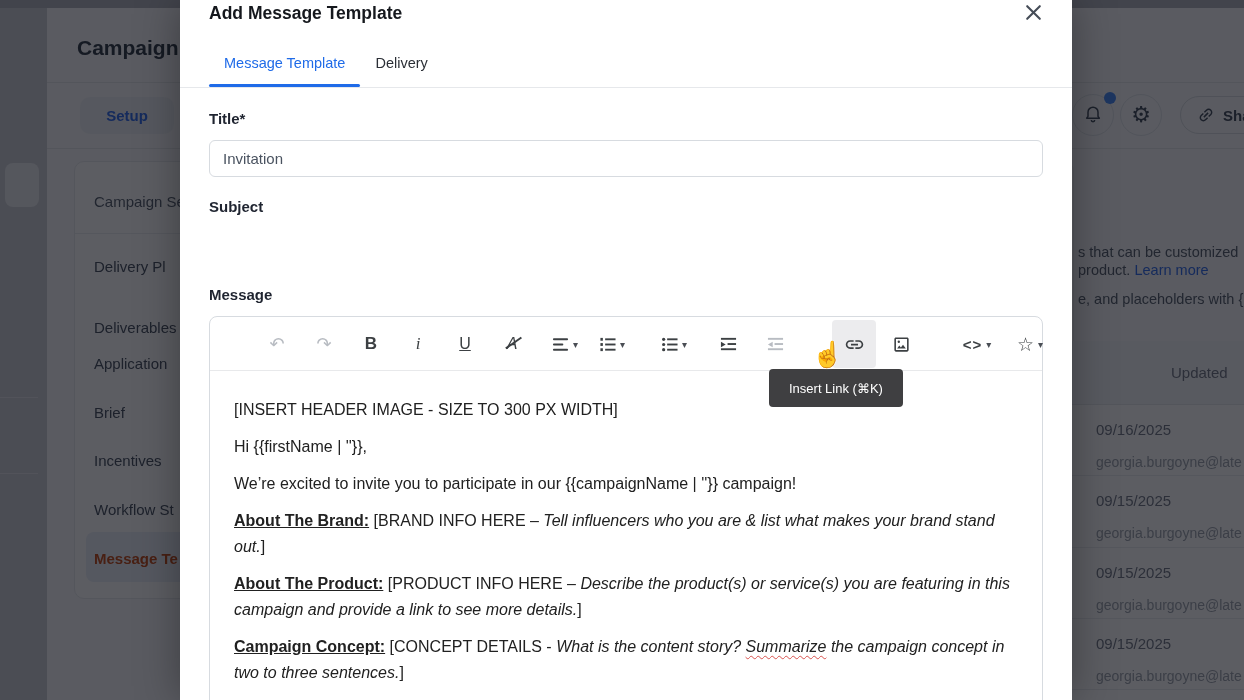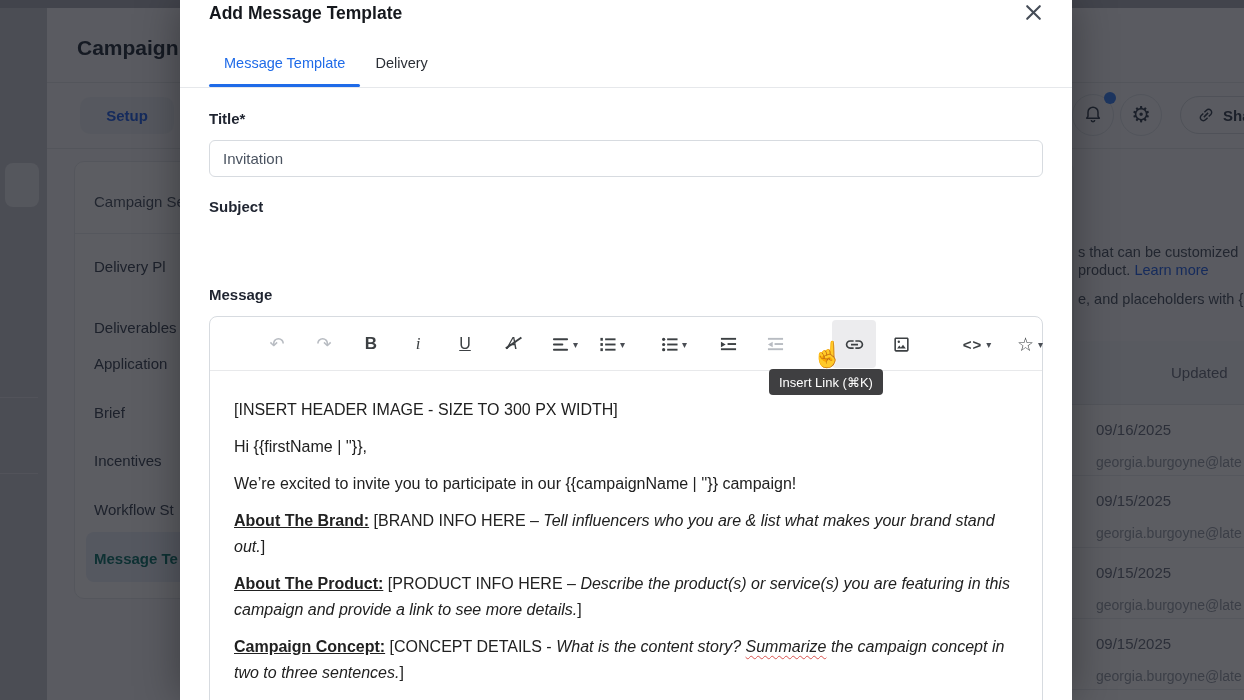--- a/index.html
+++ b/index.html
@@ -17,21 +17,21 @@
   .subhdr-divider { left:47px; top:148px; width:1197px; height:1px; background:#e3e5e9; }
   .setup-pill { left:80px; top:97px; width:94px; height:37px; border-radius:10px; background:#edf0f5;
                 display:flex; align-items:center; justify-content:center;
                 font-size:15px; font-weight:700; color:#2563eb; }
   .side-card { left:74px; top:161px; width:1000px; height:438px; background:#fff;
                border:1px solid #e7e9ed; border-radius:10px; }
   .card-header { left:94px; top:193px; font-size:15px; color:#4b5563; white-space:nowrap; }
   .card-divider { left:75px; top:233px; width:990px; height:1px; background:#e9ebee; }
   .nav-item { left:94px; font-size:15px; color:#3b4656; white-space:nowrap; }
   .nav-active-bg { left:86px; top:532px; width:110px; height:50px; border-radius:8px; background:#e8eef8; }
-  .nav-item.active { color:#0f766e; font-weight:600; }
+  .nav-item.active { color:#c2410c; font-weight:600; }
 
   .icon-btn-circle { top:94px; width:42px; height:42px; border-radius:50%;
                      border:1px solid #dfe3e9; display:flex; align-items:center; justify-content:center;
                      color:#374151; background:#f7f8fa; }
   .bell-dot { left:1104px; top:92px; width:12px; height:12px; border-radius:50%; background:#3b82f6; }
   .gear-glyph { font-size:22px; line-height:1; }
   .share-pill { left:1180px; top:96px; width:92px; height:38px; border-radius:19px;
                 border:1px solid #d6dae0; background:#f7f8fa; display:flex; align-items:center;
                 gap:8px; padding-left:16px; color:#374151; font-size:15px; font-weight:600; }
   .share-icon-wrap { display:inline-flex; transform:rotate(-45deg); color:#374151; }
@@ -88,22 +88,22 @@
 
   .editor-body { position:absolute; left:0; top:54px; width:100%; padding:26px 24px 0; }
   .editor-body p { font-size:16px; line-height:26px; color:#212121; margin:0 0 11px; }
   .seg-b { font-weight:700; }
   .seg-u { text-decoration:underline; }
   .seg-i { font-style:italic; }
   .seg-sq { text-decoration-line:underline; text-decoration-style:wavy; text-decoration-color:#d9534f;
             text-decoration-thickness:1px; text-underline-offset:3px; }
   .seg-i.seg-sq { font-style:italic; }
 
-  .tooltip { position:absolute; left:589px; top:369px; height:26px; background:#3f3f41; color:#fff;
-             font-size:13px; border-radius:4px; display:flex; align-items:center; padding:0 10px;
+  .tooltip { position:absolute; left:589px; top:369px; height:38px; background:#3f3f41; color:#fff;
+             font-size:13px; border-radius:4px; display:flex; align-items:center; padding:0 20px;
              white-space:nowrap; z-index:12; }
   .hand-cursor { position:absolute; left:632px; top:340px; font-size:25px; color:#1f2937; z-index:13;
                  text-shadow:0 0 2px #fff; }
 </style>
 </head>
 <body>
 
 <div class="stage">
 
   <div class="bg-el top-strip"></div>

